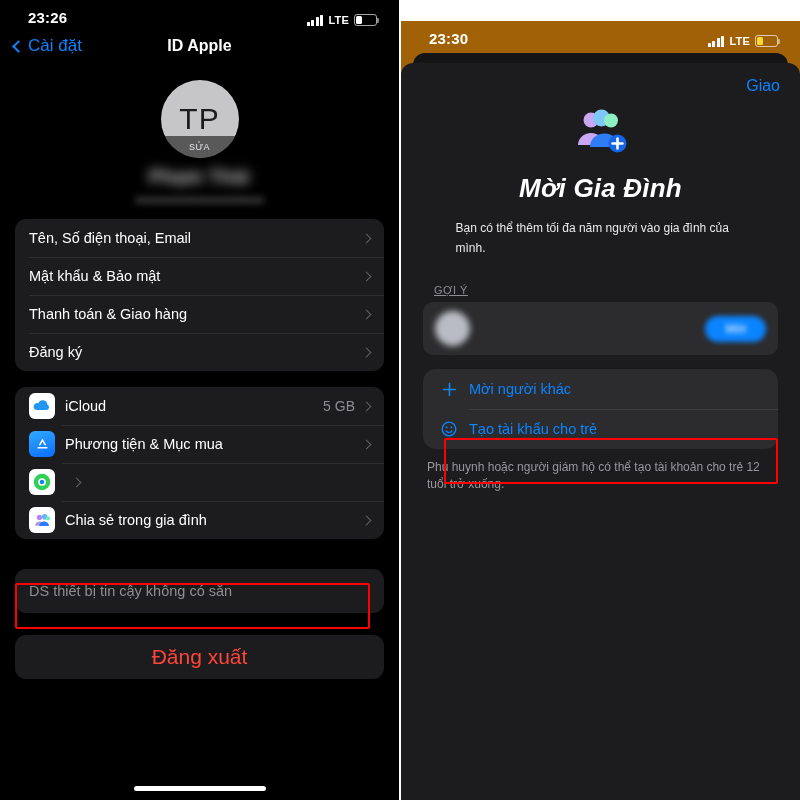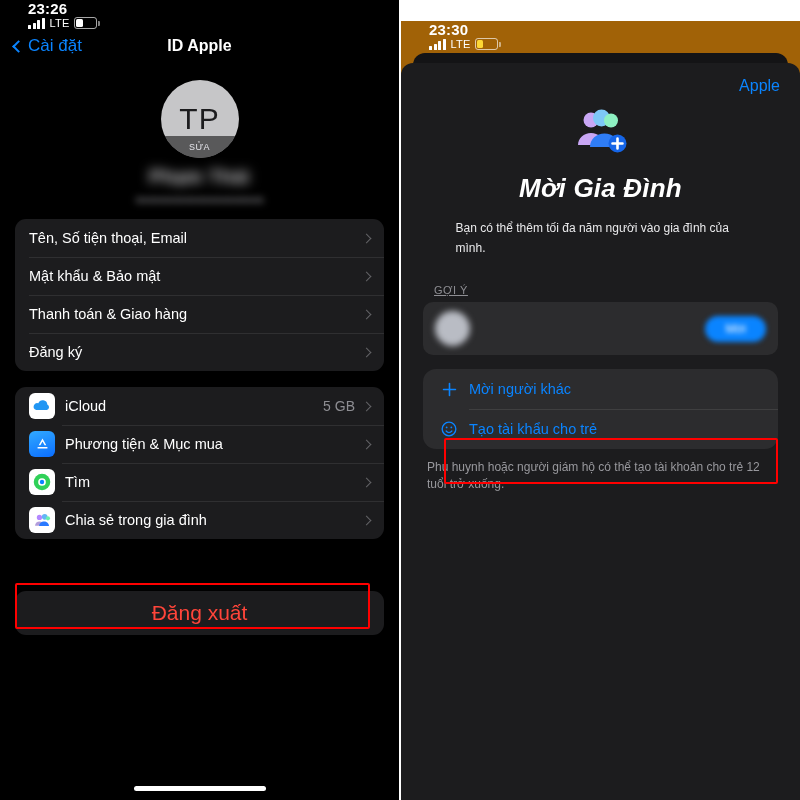--- a/index.html
+++ b/index.html
@@ -10,32 +10,32 @@
     overflow:hidden;
   }
   .screens { display:flex; width:800px; height:800px; }
   .phone { position:relative; width:400px; height:800px; background:#000; overflow:hidden; }
   .phone.right { background:#a16207;margin-top:21px; }
   .gap { width:2px; background:#fff; flex:0 0 2px; }
 
   
   .statusbar {
     position:relative; height:26px; width:100%;
-    display:flex; align-items:flex-start; justify-content:space-between;
-    padding:0 16px 0 28px; color:#fff; z-index:40;flex-direction:column;
+    display:flex; align-items:flex-end; justify-content:space-between;
+    padding:0 22px 0 28px; color:#fff; z-index:40;
   }
   .sb-time { font-size:15px; font-weight:bold; letter-spacing:.2px; }
   .sb-right { display:flex; align-items:center; gap:5px; }
   .bars { display:flex; align-items:flex-end; gap:1.5px; height:11px; }
   .bars i { display:block; width:3px; background:#fff; border-radius:.5px; }
   .bars i:nth-child(1){ height:4px; }
   .bars i:nth-child(2){ height:6px; }
   .bars i:nth-child(3){ height:8.5px; }
   .bars i:nth-child(4){ height:11px; }
-  .lte { font-size:11px; font-weight:normal; letter-spacing:.2px; }
+  .lte { font-size:11px; font-weight:bold; letter-spacing:.2px; }
   .batt { position:relative; width:23px; height:11.5px; border:1.3px solid rgba(255,255,255,.65);
           border-radius:3px; display:flex; align-items:center; padding:1px; }
   .batt::after { content:""; position:absolute; right:-3.2px; top:3.2px; width:1.8px; height:4.4px;
                  background:rgba(255,255,255,.5); border-radius:0 1px 1px 0; }
   .batt .lvl { height:100%; border-radius:1.5px; background:#fff; }
   .batt.low .lvl { background:#fdd835; }
 
   
   .navbar { position:relative; height:40px; display:flex; align-items:center; justify-content:center; }
   .nav-back { position:absolute; left:14px; display:flex; align-items:center; gap:4px;
@@ -158,21 +158,21 @@
         <span class="edit">SỬA</span>
       </div>
       <div class="pname">Phạm Thái</div>
       <div class="pmail">aaaaaaaaaaaaaaaaaaaaa</div>
     </div>
 
     <div style="height:14px"></div>
 
     <div class="card">
       <div class="row">
-        <span class="label">Tên, Số tiện thoại, Email</span>
+        <span class="label">Tên, Số điện thoại, Email</span>
         <span class="chev"></span>
       </div>
       <div class="row">
         <span class="label">Mật khẩu &amp; Bảo mật</span>
         <span class="chev"></span>
       </div>
       <div class="row">
         <span class="label">Thanh toán &amp; Giao hàng</span>
         <span class="chev"></span>
       </div>
@@ -206,21 +206,20 @@
         <span class="chev"></span>
       </div>
       <div class="row has-icon">
         <span class="appicon ic-find">
           <svg width="22" height="22" viewBox="0 0 24 24">
             <circle cx="12" cy="12" r="9" fill="#30d158"></circle>
             <circle cx="12" cy="12" r="4.2" fill="#fff"></circle>
             <circle cx="12" cy="12" r="2.4" fill="#0a84ff"></circle>
           </svg>
         </span>
-        <span class="label">Tìm</span>
         <span class="value"></span>
         <span class="chev"></span>
       </div>
       <div class="row has-icon">
         <span class="appicon ic-family">
           <svg width="21" height="21" viewBox="0 0 24 24">
             <circle cx="8.5" cy="8.5" r="3" fill="#b388ff"></circle>
             <circle cx="14.5" cy="7.8" r="3.2" fill="#64b5f6"></circle>
             <circle cx="18.2" cy="9.5" r="2.4" fill="#69f0ae"></circle>
             <path d="M3.5 18c0-3 2.4-4.8 5.2-4.8s5.2 1.8 5.2 4.8H3.5z" fill="#b39ddb"></path>
@@ -230,20 +229,23 @@
         <span class="label">Chia sẻ trong gia đình</span>
         <span class="value"></span>
         <span class="chev"></span>
       </div>
     </div>
 
     <div class="redbox" style="left:15px; top:583px; width:355px; height:46px;"></div>
 
     <div style="height:30px"></div>
 
+    <div class="plain-card">
+      <span class="txt">DS thiết bị tin cậy không có sẵn</span>
+    </div>
 
     <div style="height:22px"></div>
 
     <div class="plain-card center">
       <span class="txt">Đăng xuất</span>
     </div>
 
     <div class="home-ind"></div>
   </div>
 
@@ -264,21 +266,21 @@
         <span class="batt low">
             <span class="lvl" style="width:30%"></span>
           </span>
       </div>
     </div>
 
     <div class="behind-sheet"></div>
 
     <div class="sheet">
       <div class="sheet-top">
-        <span class="done">Apple</span>
+        <span class="done">Giao</span>
       </div>
 
       <div class="hero">
         <span>
           <svg width="58" height="48" viewBox="0 0 58 48">
             <circle cx="19" cy="13" r="7.5" fill="#c9a7f5"></circle>
             <circle cx="29.5" cy="11" r="8.5" fill="#7ec8f7"></circle>
             <circle cx="39" cy="13.5" r="7" fill="#8ef0c2"></circle>
             <path d="M6 38c0-7 5.8-12 13-12s13 5 13 12H6z" fill="#c9a7f5"></path>
             <path d="M18 40c0-8 6.4-13.5 14.5-13.5S47 32 47 40H18z" fill="#2f7df6"></path>

